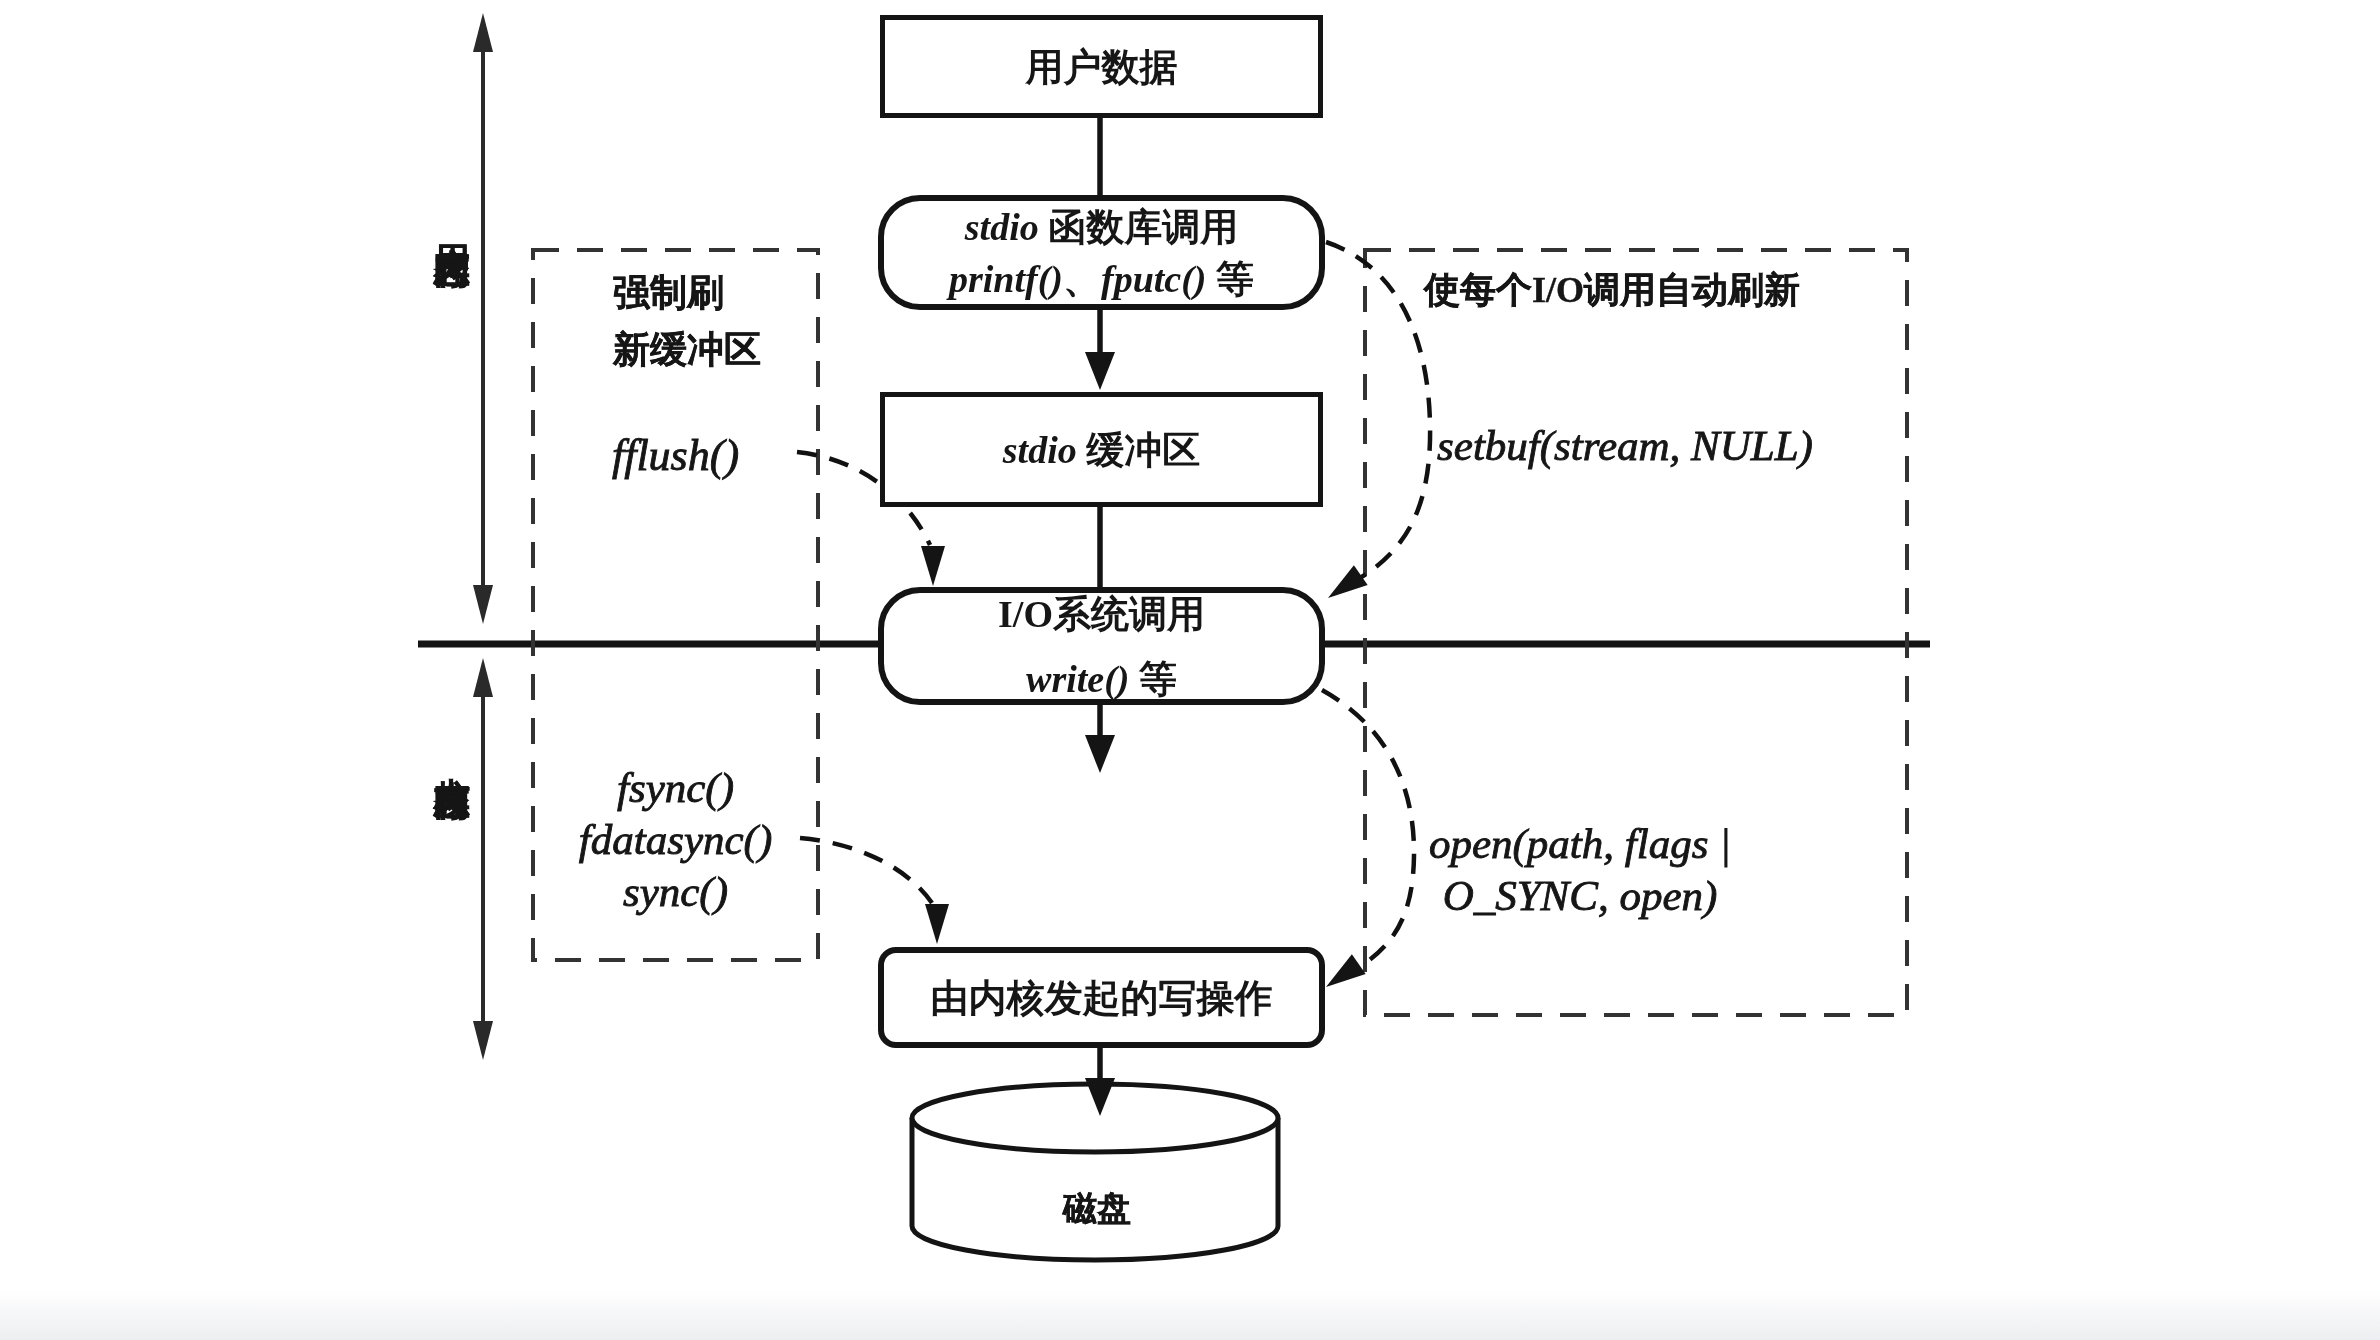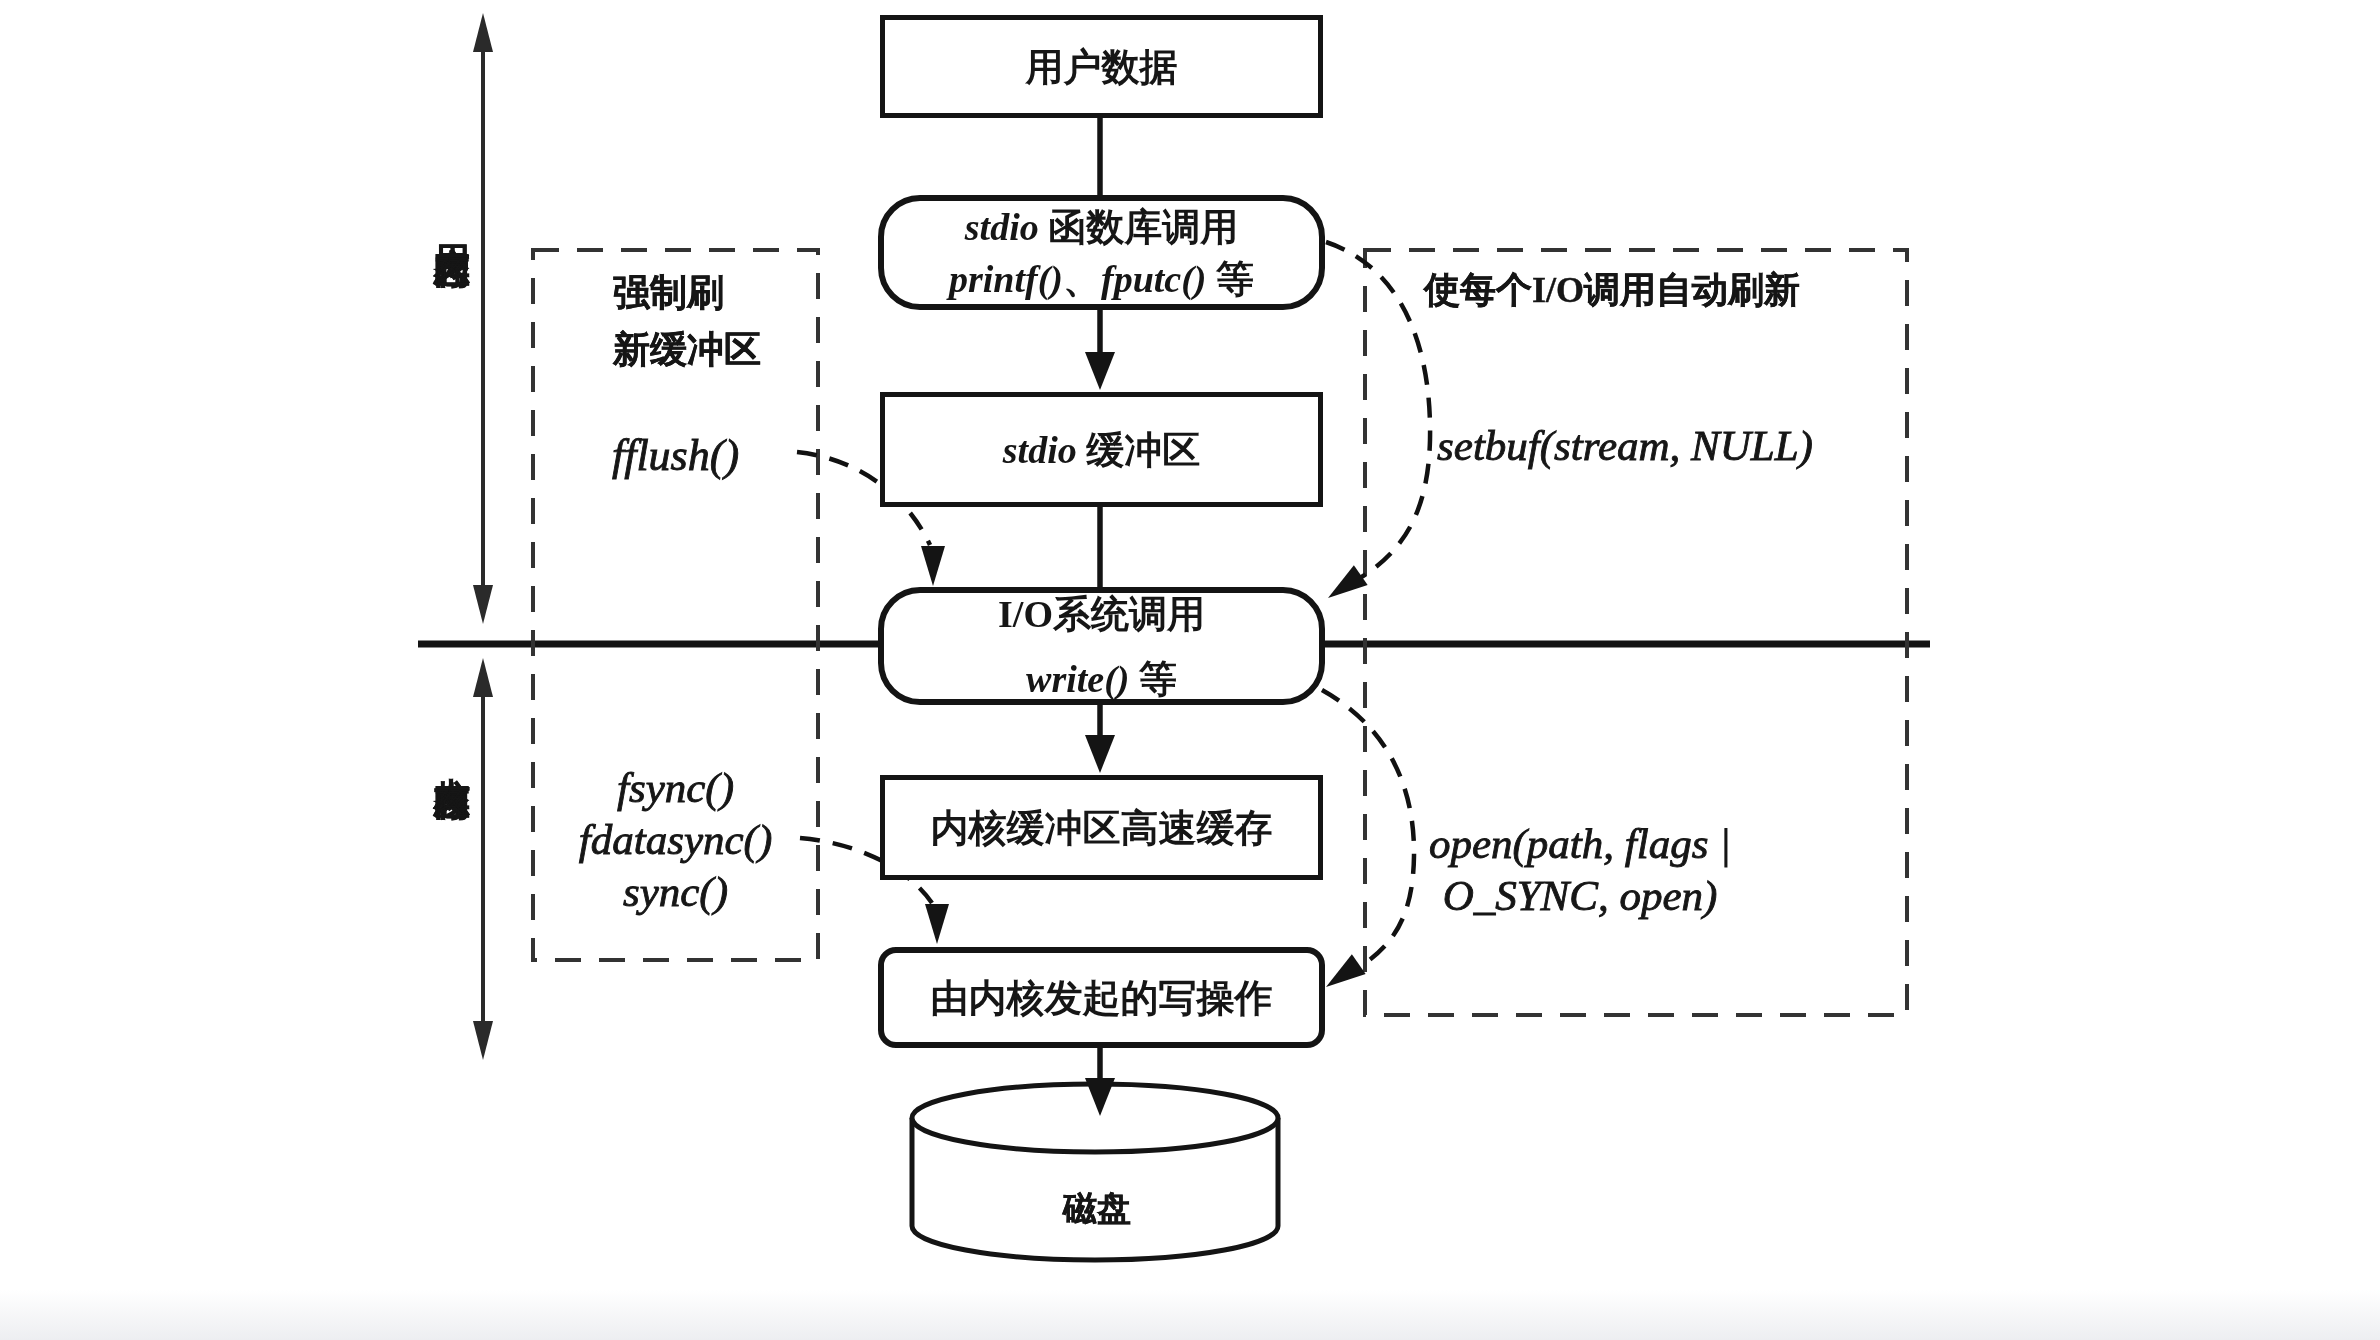--- a/index.html
+++ b/index.html
@@ -84,23 +84,20 @@
 
   <div class="box" style="left:880px; top:392px; width:443px; height:115px;">
     <div><span class="code">stdio</span><span> 缓冲区</span></div>
   </div>
 
   <div class="box rounded" style="left:878px; top:587px; width:447px; height:118px;gap:13px;">
     <div>I/O系统调用</div>
     <div><span class="code">write()</span><span> 等</span></div>
   </div>
 
-  <div class="box" style="left:880px; top:775px; width:443px; height:105px;">
-    <div>内核缓冲区高速缓存</div>
-  </div>
 
   <div class="box rounded" style="left:878px; top:947px; width:447px; height:101px; border-radius:18px;">
     <div>由内核发起的写操作</div>
   </div>
 
   <div class="panel-text" style="left:1057px; top:1180px; width:80px; text-align:center; font-size:34px;">磁盘</div>
 
   <div class="panel-text" style="left:613px; top:264px;">
     <div>强制刷</div>
     <div>新缓冲区</div>

